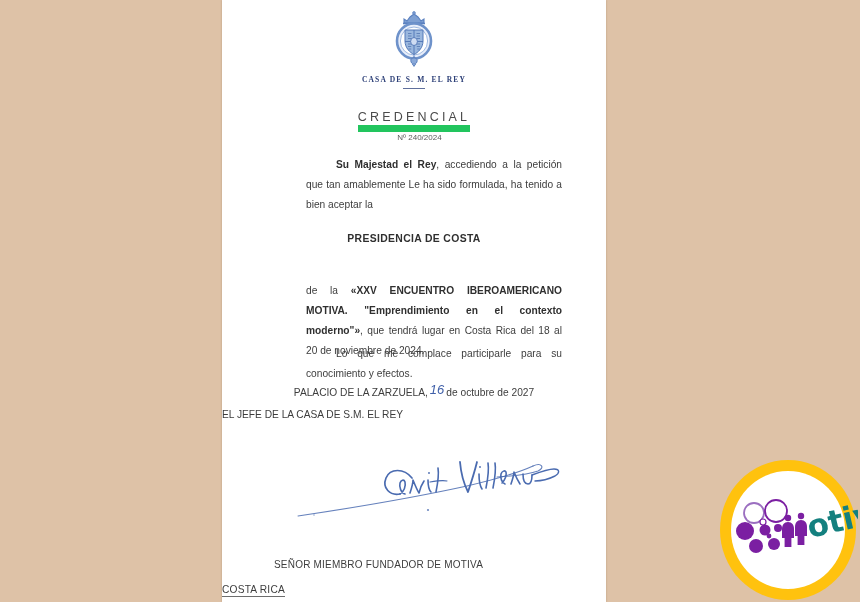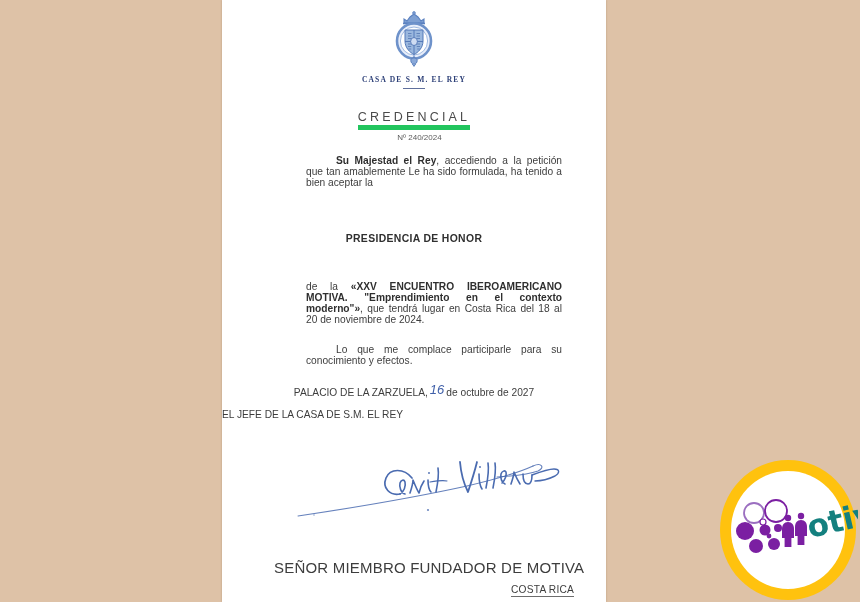--- a/index.html
+++ b/index.html
@@ -75,42 +75,42 @@
     left: 0;
     right: 0;
     top: 110px;
     text-align: center;
     font-size: 12.5px;
     letter-spacing: 3.2px;
     color: #4a4a4a;
     font-weight: 400;
   }
   .credencial span {
-    border-bottom: 5px solid #22c55e;
+    border-bottom: 7px solid #22c55e;
     padding-bottom: 1px;
   }
 
   .ref-no {
     position: absolute;
     left: 0;
     right: 0;
     top: 133px;
     text-align: center;
     font-size: 8px;
     color: #5b5b5b;
     margin-left: 11px;
   }
 
   
   .body-text {
     position: absolute;
     left: 84px;
     width: 256px;
     font-size: 10.2px;
-    line-height: 11px;
+    line-height: 20px;
     color: #3d3d3d;
     text-align: justify;
   }
   .body-text b { font-weight: 700; color: #2f2f2f; }
   .indent { display: inline-block; width: 30px; }
 
   #para-intro { top: 155px; }
   #para-event { top: 281px; }
   #para-close { top: 344px; }
 
@@ -163,30 +163,30 @@
     top: 438px;
     width: 300px;
     height: 100px;
   }
 
   
   .addressee {
     position: absolute;
     left: 52px;
     top: 559px;
-    font-size: 15px;
+    font-size: 10px;
     color: #3d3d3d;
     letter-spacing: .2px;
   }
   .country {
     position: absolute;
     left: 0;
     right: 32px;
     top: 584px;
-    text-align: right;
+    text-align: left;
     font-size: 10.2px;
     color: #3d3d3d;
     letter-spacing: .2px;
   }
   .country span { border-bottom: 1px solid #6d6d6d; padding-bottom: 1px; }
 
   
   #motiva-badge {
     position: absolute;
     left: 718px;
@@ -238,21 +238,21 @@
 
     <div class="credencial">
       <span>CREDENCIAL</span>
     </div>
     <div class="ref-no">Nº 240/2024</div>
 
     <div class="body-text" id="para-intro">
       <span class="indent"></span><b>Su Majestad el Rey</b><span>, accediendo a la petición que tan amablemente Le ha sido formulada, ha tenido a bien aceptar la</span>
     </div>
 
-    <div class="honor">PRESIDENCIA DE HONOR</div>
+    <div class="honor">PRESIDENCIA DE COSTA</div>
 
     <div class="body-text" id="para-event">
       <span>de la </span><b>«XXV ENCUENTRO IBEROAMERICANO MOTIVA. "Emprendimiento en el contexto moderno"»</b><span>, que tendrá lugar en Costa Rica del 18 al 20 de noviembre de 2024.</span>
     </div>
 
     <div class="body-text" id="para-close">
       <span class="indent"></span><span>Lo que me complace participarle para su conocimiento y efectos.</span>
     </div>
 
     <div class="dateline">

